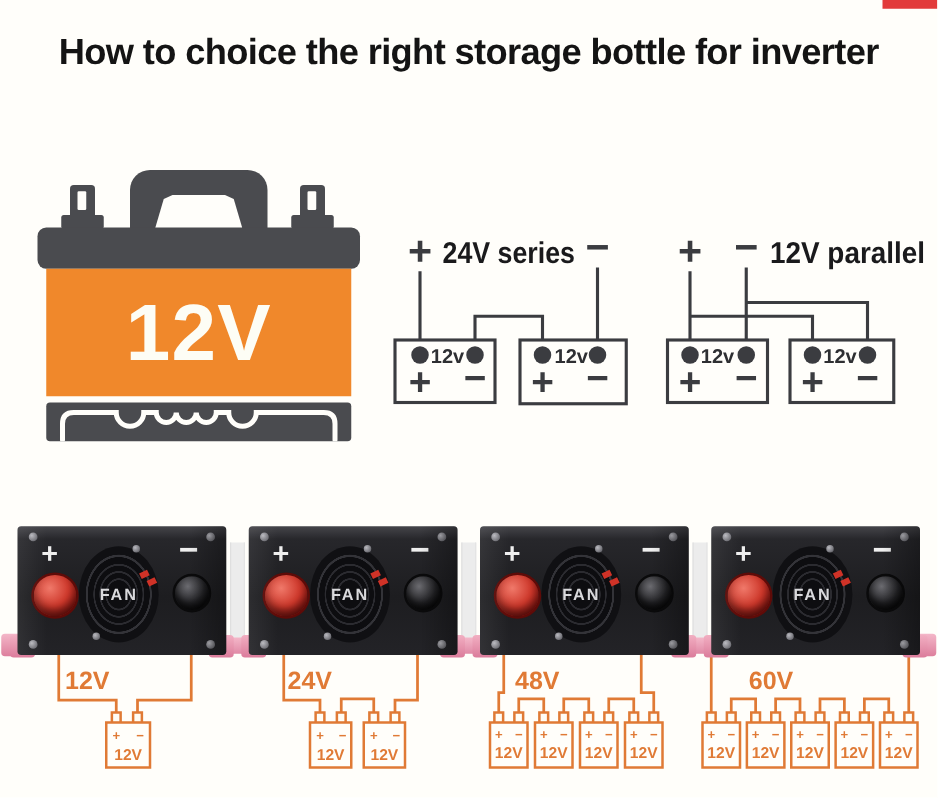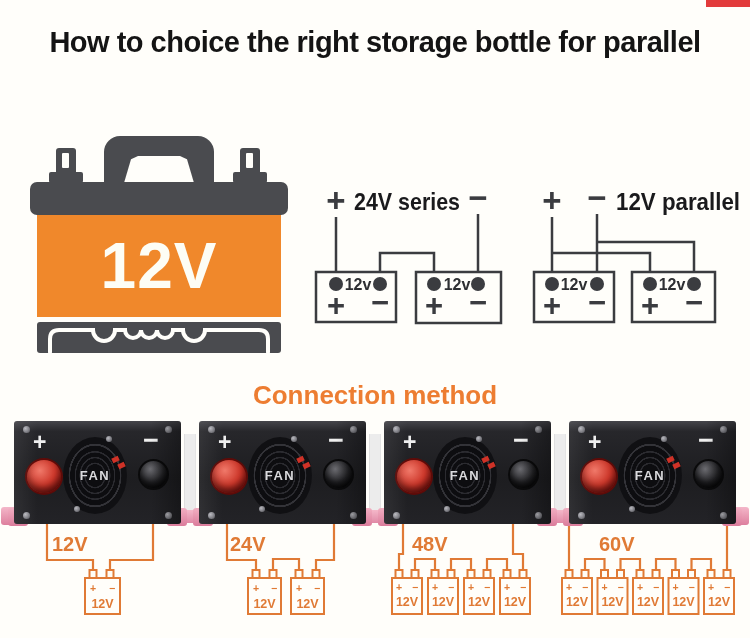--- a/index.html
+++ b/index.html
@@ -88,21 +88,21 @@
   .bottom-wiring .btxt{font-size:10.5px;}
   .bottom-wiring .blabel{font-size:12.5px;}
 </style>
 </head>
 <body>
 
 <div class="stage">
 
   <div class="corner-mark"></div>
 
-  <div class="title">How to choice the right storage bottle for parallel</div>
+  <div class="title">How to choice the right storage bottle for inverter</div>
 
   <div class="hero">
     <div class="post-stem" style="left:26px">
         <span class="slot"></span>
       </div>
     <div class="post-base" style="left:19px"></div>
     <div class="post-stem" style="left:210px">
         <span class="slot"></span>
       </div>
     <div class="post-base" style="left:203px"></div>
@@ -158,21 +158,20 @@
       <circle class="dot" cx="694" cy="284" r="7"></circle>
       <text class="blab" x="574" y="290" text-anchor="middle">12v</text>
       <text class="blab" x="672" y="290" text-anchor="middle">12v</text>
       <text class="bsym" x="552" y="316" text-anchor="middle">+</text>
       <text class="bsym" x="597" y="313" text-anchor="middle">−</text>
       <text class="bsym" x="650" y="316" text-anchor="middle">+</text>
       <text class="bsym" x="694" y="313" text-anchor="middle">−</text>
     </g>
   </svg>
 
-  <div class="section-title">Connection method</div>
 
   <div class="gap-strip" style="left:184px"></div>
   <div class="gap-strip" style="left:369px"></div>
   <div class="gap-strip" style="left:554px"></div>
   <div class="gap-clamp" style="left:178px"></div>
   <div class="gap-clamp" style="left:363px"></div>
   <div class="gap-clamp" style="left:548px"></div>
   <div class="edge-foot" style="left:1px"></div>
   <div class="edge-foot" style="left:733px"></div>
   <div class="inv-foot" style="left:8px"></div>

